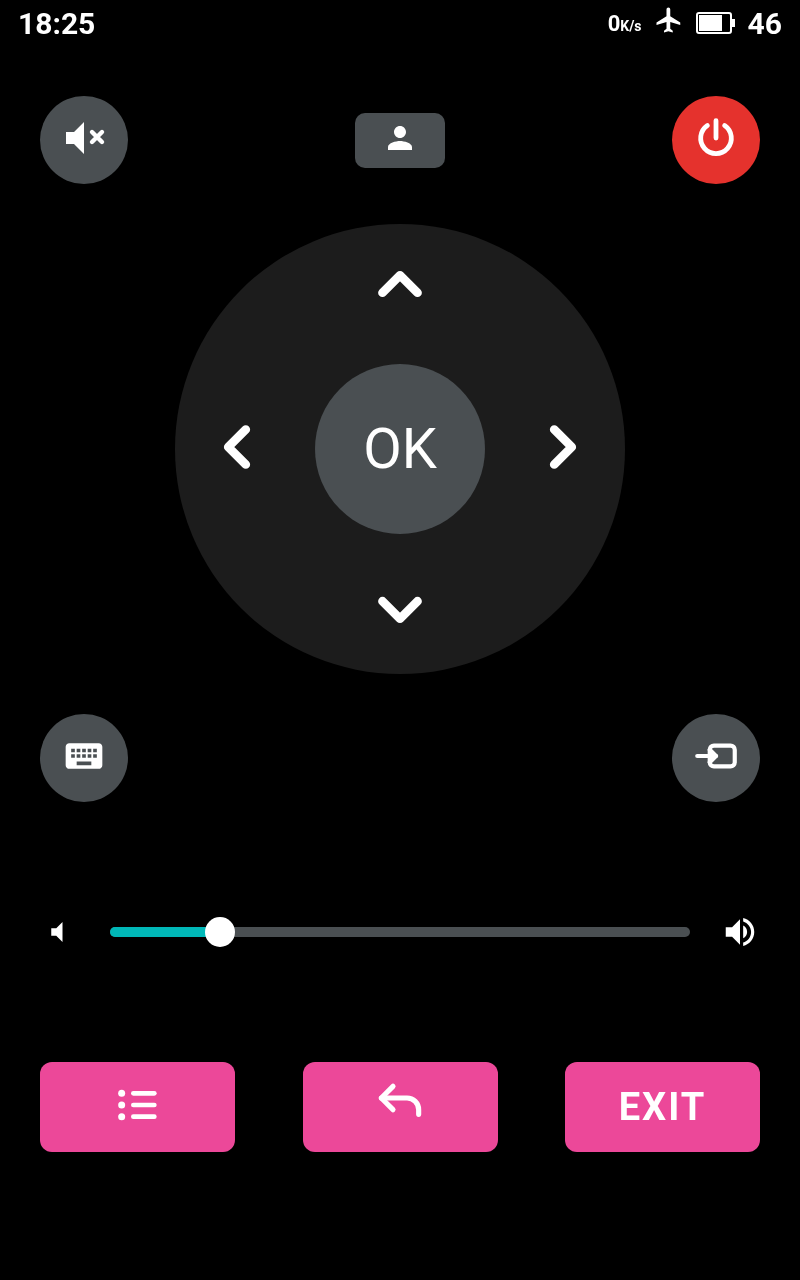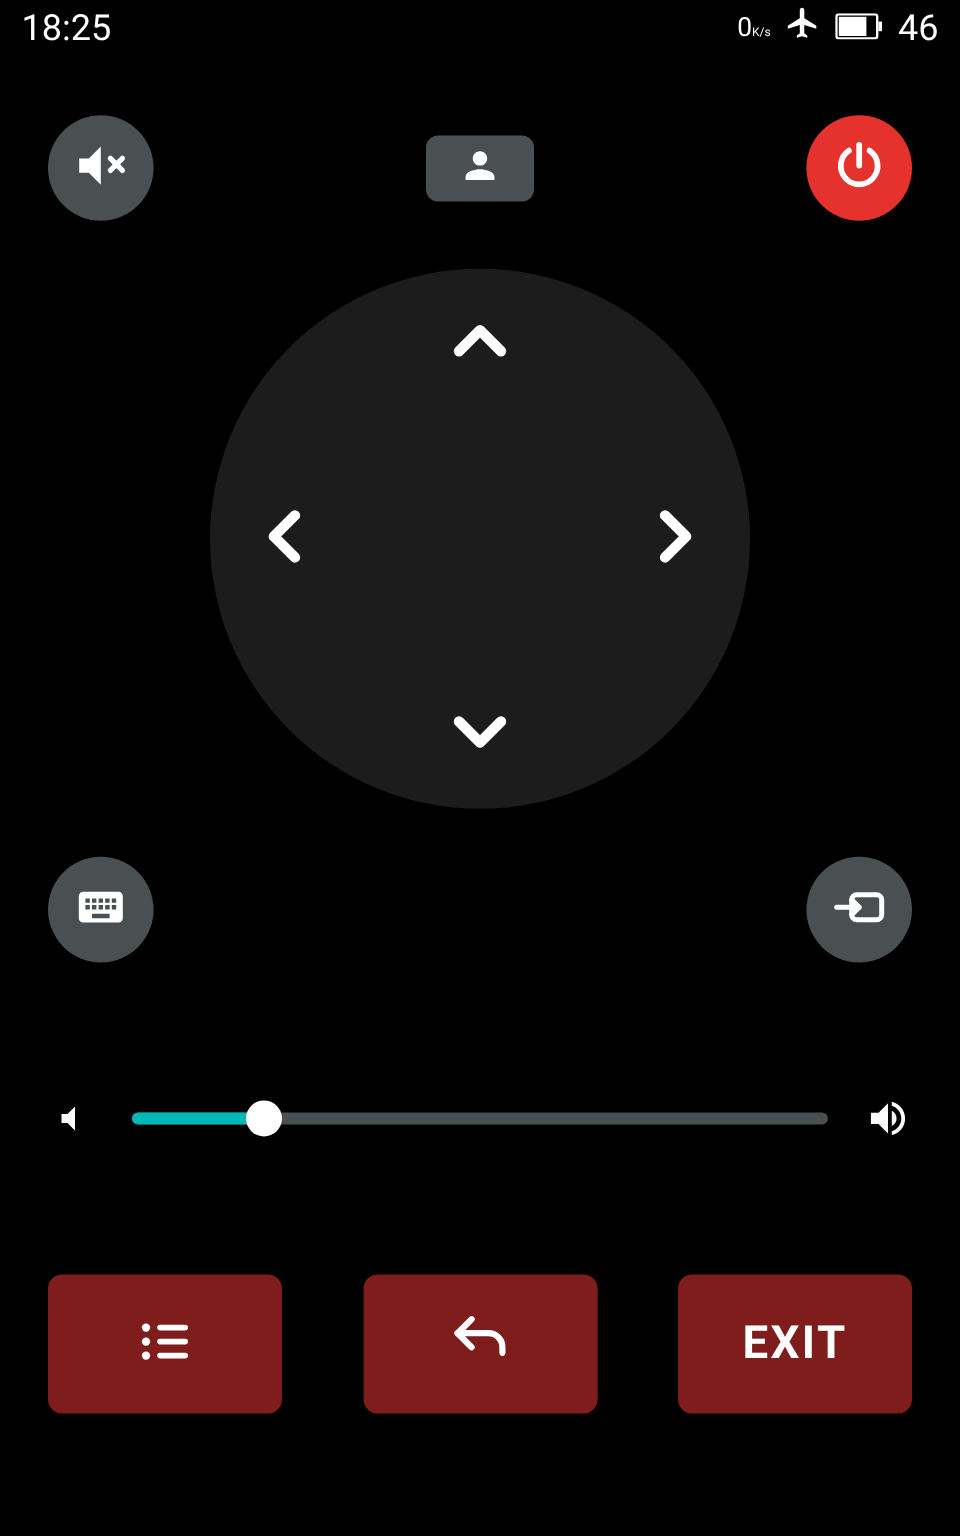--- a/index.html
+++ b/index.html
@@ -18,34 +18,34 @@
     }
     
     
     .status-bar {
       display: flex;
       justify-content: space-between;
       align-items: center;
       padding: 6px 18px;
       height: 46px;
       font-size: 30px;
-      font-weight: 400;
+      font-weight: 700;
     }
     .status-right {
       display: flex;
       align-items: center;
       gap: 12px;
     }
     .status-speed {
       font-size: 22px;
       display: flex;
       align-items: baseline;
     }
     .status-speed-unit {
-      font-size: 10px;
+      font-size: 14px;
     }
     .airplane-icon svg { width: 30px; height: 30px; }
     .battery-icon svg { width: 40px; height: 22px; }
     
     
     .top-row {
       display: flex;
       justify-content: space-between;
       align-items: center;
       padding: 50px 40px 0 40px;
@@ -172,23 +172,23 @@
       transform: translate(-50%, -50%);
     }
     
     
     .bottom-row {
       display: flex;
       justify-content: space-between;
       padding: 110px 40px 0 40px;
     }
     .rect-btn {
-      background: #7f1d1d;
+      background: #ec4899;
       width: 195px;
-      height: 116px;
+      height: 90px;
       border-radius: 12px;
       display: flex;
       align-items: center;
       justify-content: center;
       cursor: pointer;
     }
     .exit-text {
       font-size: 38px;
       font-weight: 700;
       color: #fff;
@@ -269,20 +269,23 @@
           <polyline points="15 6 9 12 15 18"></polyline>
         </svg>
     </span>
   </div>
   <div class="dpad-arrow dpad-right">
     <span>
       <svg width="70" height="70" viewBox="0 0 24 24" fill="none" stroke="#fff" stroke-width="3" stroke-linecap="round" stroke-linejoin="round">
           <polyline points="9 6 15 12 9 18"></polyline>
         </svg>
     </span>
+  </div>
+  <div class="dpad-center">
+    <span class="ok-text">OK</span>
   </div>
 </div>
 
 <div class="mid-row">
   <div class="circle-btn gray-btn">
     <span>
       <svg width="44" height="44" viewBox="0 0 24 24" fill="#fff">
         <path d="M20 5H4c-1.1 0-2 .9-2 2v10c0 1.1.9 2 2 2h16c1.1 0 2-.9 2-2V7c0-1.1-.9-2-2-2zM5 8h2v2H5V8zm0 3h2v2H5v-2zm3-3h2v2H8V8zm0 3h2v2H8v-2zm3-3h2v2h-2V8zm0 3h2v2h-2v-2zm3-3h2v2h-2V8zm0 3h2v2h-2v-2zm3-3h2v2h-2V8zm0 3h2v2h-2v-2zM8 15h8v2H8v-2z"></path>
       </svg>
     </span>

